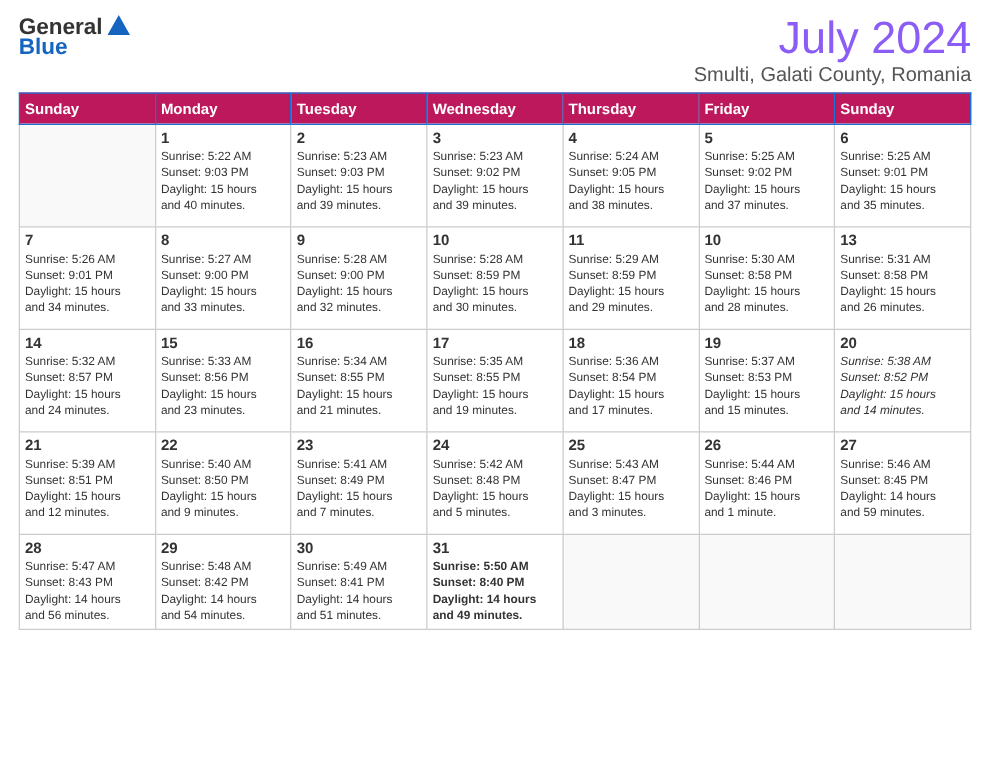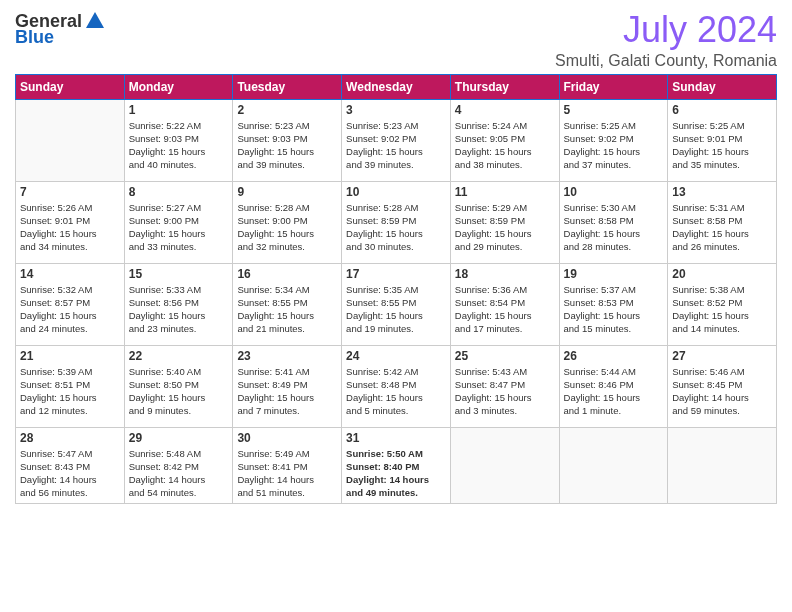--- a/index.html
+++ b/index.html
@@ -264,21 +264,21 @@
           </td>
           <td>
             <span class="day-num">19</span>
             <div class="day-info" style="white-space: pre-line;">Sunrise: 5:37 AM
 Sunset: 8:53 PM
 Daylight: 15 hours
 and 15 minutes.</div>
           </td>
           <td>
             <span class="day-num">20</span>
-            <div class="day-info" style="white-space: pre-line;">Sunrise: 5:38 AM
+            <div class="day-info" style="white-space: pre-line; font-style: italic;">Sunrise: 5:38 AM
 Sunset: 8:52 PM
 Daylight: 15 hours
 and 14 minutes.</div>
           </td>
         </tr>
         <tr>
           <td>
             <span class="day-num">21</span>
             <div class="day-info" style="white-space: pre-line;">Sunrise: 5:39 AM
 Sunset: 8:51 PM

